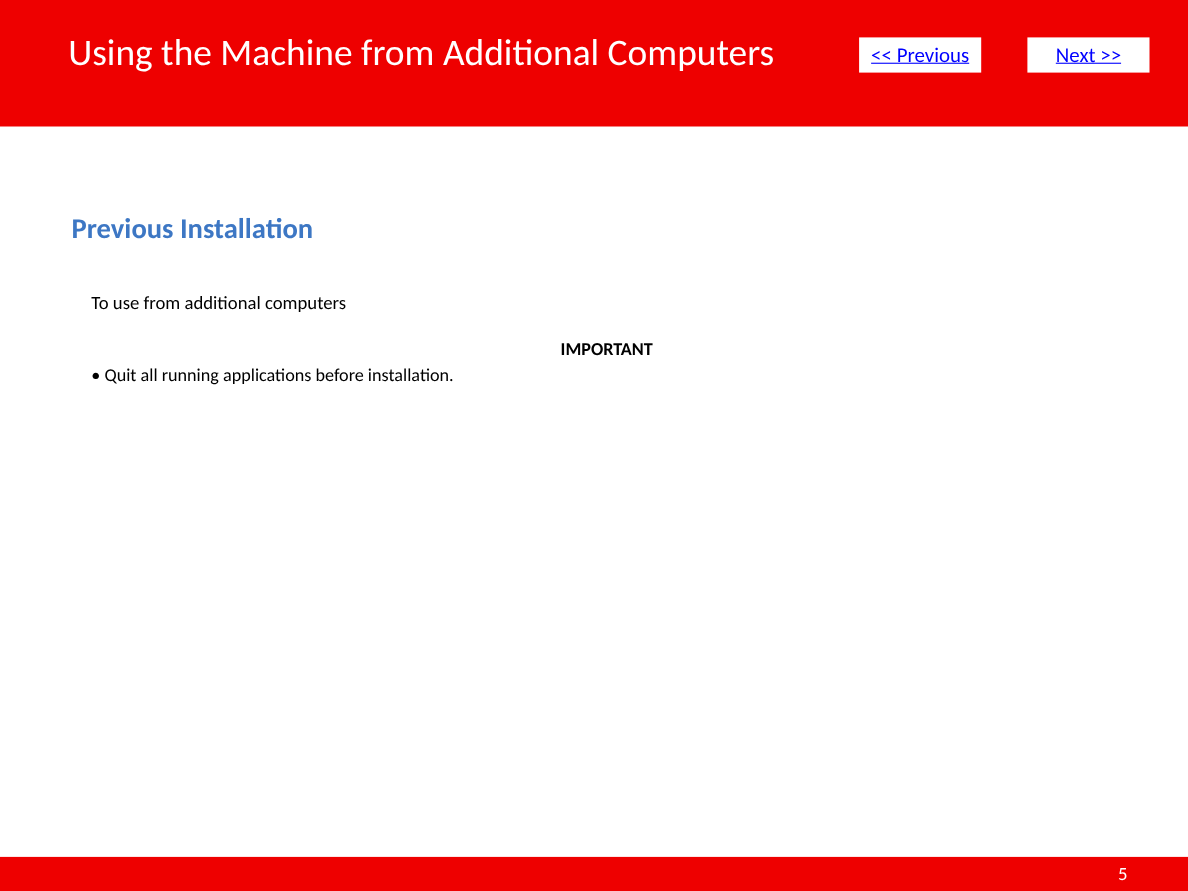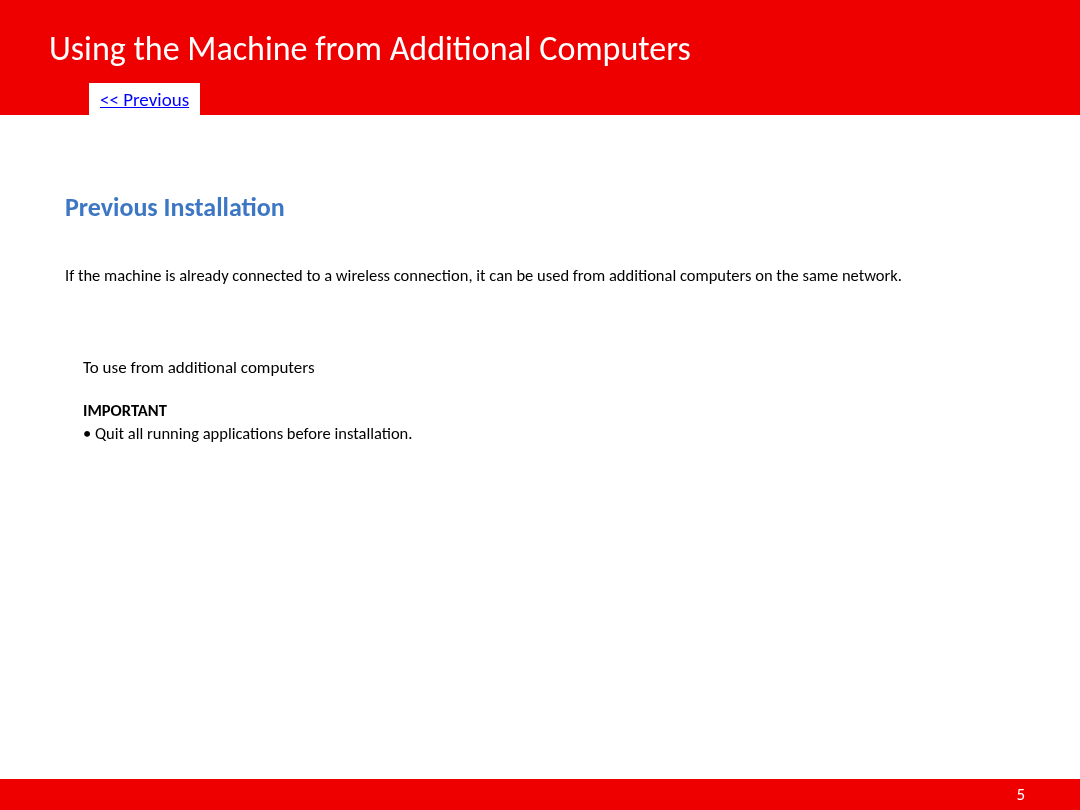--- a/index.html
+++ b/index.html
@@ -14,23 +14,22 @@
       background: #ffffff;
       position: relative;
     }
     .header {
       background: #ee0000;
       height: 115px;
       width: 100%;
       display: flex;
       align-items: flex-start;
       padding-top: 28px;
-      padding-left: 49px;
+      padding-left: 62px;
       padding-right: 35px;
-      flex-direction: column;
     }
     .page-title {
       color: #ffffff;
       font-size: 34px;
       font-weight: 400;
       flex: 1;
     }
     .nav-buttons {
       display: flex;
       gap: 42px;
@@ -71,20 +70,21 @@
     .sub-heading {
       font-size: 17px;
       color: #000;
       margin-bottom: 22px;
     }
     .important-label {
       font-size: 16.5px;
       font-weight: bold;
       color: #000;
       margin-bottom: 2px;
+      text-align: center;
     }
     .bullet-item {
       font-size: 16.5px;
       color: #000;
       line-height: 1.35;
       margin-bottom: 20px;
     }
     .footer {
       position: absolute;
       bottom: 0;
@@ -102,26 +102,28 @@
   </style>
 </head>
 <body>
 
 <div class="header">
   <div class="page-title">Using the Machine from Additional Computers</div>
   <div class="nav-buttons">
     <div class="nav-btn">
       <span>&lt;&lt; Previous</span>
     </div>
+    <div class="nav-btn">
+      <span>Next &gt;&gt;</span>
+    </div>
   </div>
 </div>
 
 <div class="content">
   <div class="section-heading">Previous Installation</div>
-  <div class="intro-text">If the machine is already connected to a wireless connection, it can be used from additional computers on the same network.</div>
   <div class="sub-section">
     <div class="sub-heading">To use from additional computers</div>
     <div class="important-label">IMPORTANT</div>
     <div class="bullet-item">• Quit all running applications before installation.</div>
   </div>
 </div>
 
 <div class="footer">
   <span>5</span>
 </div>

